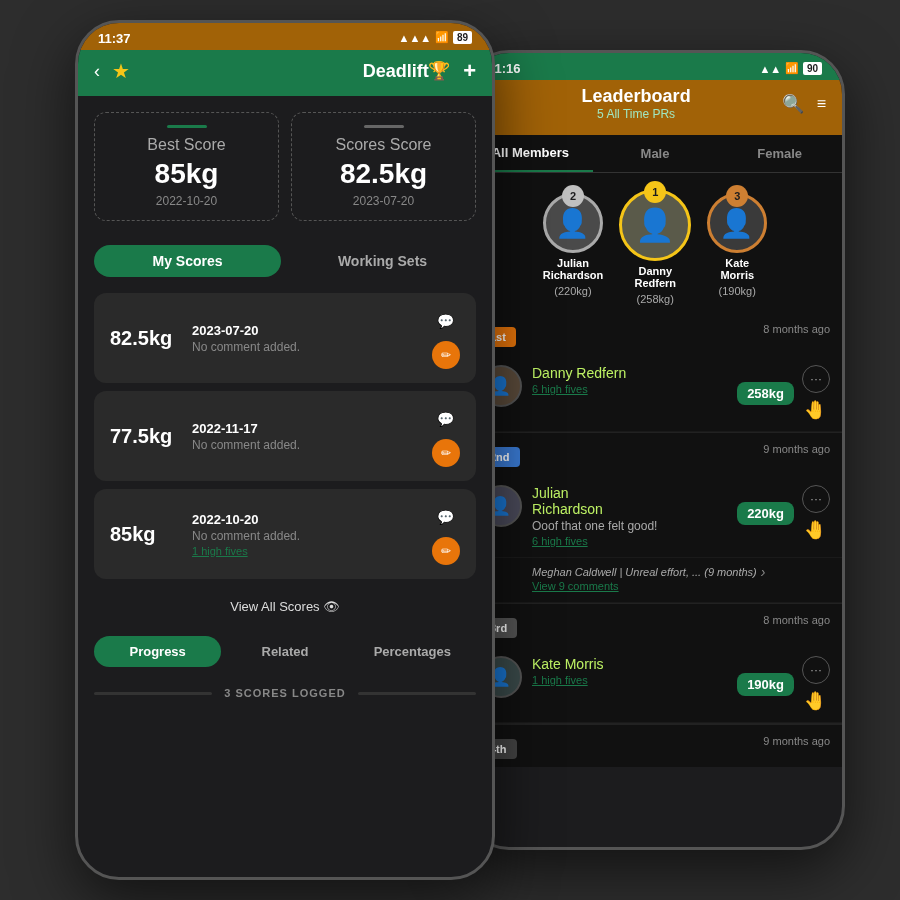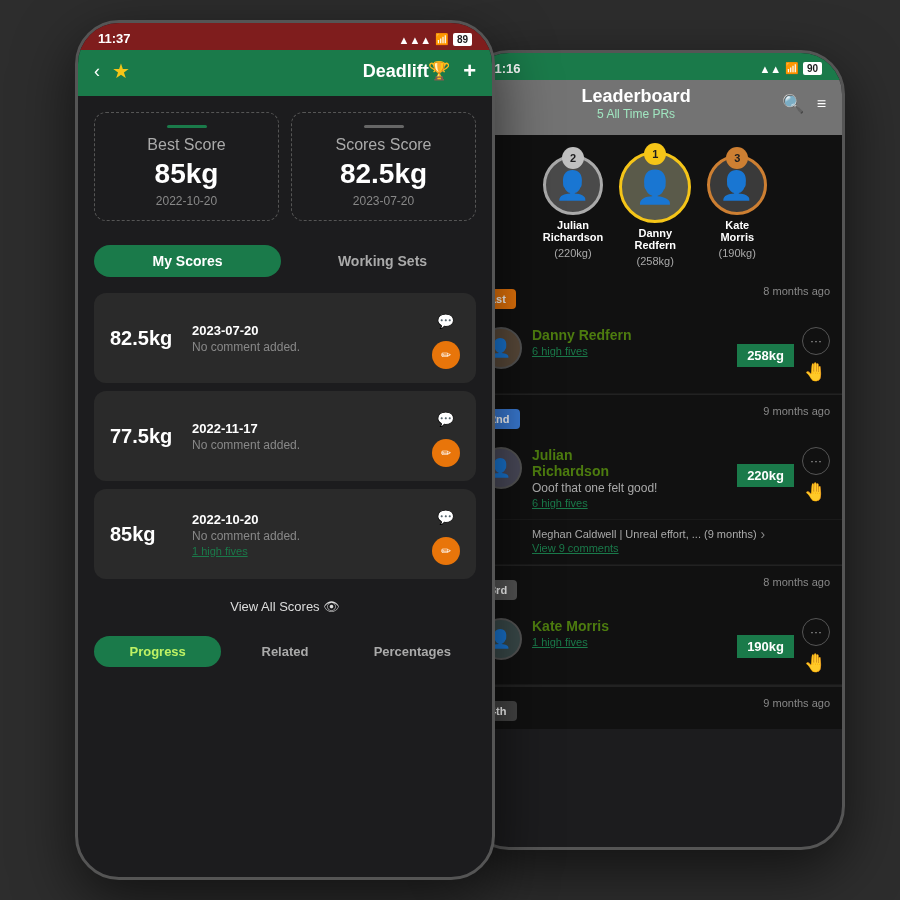--- a/index.html
+++ b/index.html
@@ -44,24 +44,24 @@
 
     .phone-right {
       width: 380px;
       height: 800px;
       margin-left: -30px;
       z-index: 1;
     }
 
     
     .status-bar {
-      background: #7f1d1d;
+      background: #a16207;
       display: flex;
       justify-content: space-between;
-      align-items: flex-end;
+      align-items: flex-start;
       padding: 8px 20px 4px;
       font-size: 13px;
       font-weight: 600;
       color: white;
     }
 
     .status-icons {
       display: flex;
       gap: 4px;
       align-items: center;
@@ -275,21 +275,21 @@
       padding: 8px 4px;
       border-radius: 20px;
       border: none;
       font-size: 13px;
       font-weight: 600;
       cursor: pointer;
     }
 
     .bottom-tab.active {
       background: #1a7a4a;
-      color: #bef264;
+      color: #ffffff;
     }
 
     .bottom-tab.inactive {
       background: transparent;
       color: #aaa;
     }
 
     
     .score-banner {
       background: #1c1c1e;
@@ -321,21 +321,21 @@
       display: flex;
       justify-content: space-between;
       align-items: center;
       padding: 8px 20px 4px;
       font-size: 13px;
       font-weight: 600;
       color: white;
     }
 
     .lb-header {
-      background: #737373;
+      background: #a16207;
       padding: 6px 16px 12px;
       display: flex;
       flex-direction: column;
       align-items: center;
       position: relative;
     }
 
     .lb-header-row {
       display: flex;
       width: 100%;
@@ -506,41 +506,41 @@
       flex-shrink: 0;
       border: 2px solid #555;
     }
 
     .lb-info {
       flex: 1;
     }
 
     .lb-name {
       font-size: 14px;
-      font-weight: 700;
-      color: #4d7c0f;
+      font-weight: 400;
+      color: #bef264;
       margin-bottom: 2px;
     }
 
     .lb-comment {
       font-size: 12px;
       color: #aaa;
       margin-bottom: 2px;
     }
 
     .lb-highfive {
       font-size: 11px;
       color: #1a7a4a;
       text-decoration: underline;
     }
 
     .lb-weight-badge {
       background: #1a7a4a;
       color: white;
-      border-radius: 0;
+      border-radius: 8px;
       padding: 4px 10px;
       font-size: 13px;
       font-weight: 700;
     }
 
     .lb-actions {
       display: flex;
       flex-direction: column;
       align-items: center;
       gap: 6px;
@@ -569,20 +569,21 @@
       padding: 6px 12px 10px 64px;
       border-bottom: 1px solid #1a1a1a;
     }
 
     .lb-comment-entry {
       font-size: 11px;
       color: #aaa;
       display: flex;
       align-items: center;
       gap: 4px;
+      font-style: italic;
     }
 
     .lb-view-comments {
       font-size: 11px;
       color: #1a7a4a;
       text-decoration: underline;
     }
 
     .lb-comment-arrow {
       color: #888;
@@ -680,20 +681,25 @@
     <div class="view-all">
       <span>View All Scores 👁</span>
     </div>
 
     <div class="bottom-tabs">
       <button class="bottom-tab active">Progress</button>
       <button class="bottom-tab inactive">Related</button>
       <button class="bottom-tab inactive">Percentages</button>
     </div>
 
+    <div class="score-banner">
+      <div class="score-banner-bar"></div>
+      <span class="score-banner-text">3 SCORES LOGGED</span>
+      <div class="score-banner-bar"></div>
+    </div>
   </div>
 
   <div class="phone phone-right">
 
     <div class="lb-status-bar">
       <span>11:16</span>
       <div class="status-icons">
         <span>▲▲</span>
         <span>📶</span>
         <span class="battery">90</span>
@@ -707,20 +713,25 @@
           <span class="lb-title">Leaderboard</span>
           <span class="lb-subtitle">5 All Time PRs</span>
         </div>
         <div class="lb-header-icons">
           <button class="icon-btn">🔍</button>
           <button class="icon-btn" style="font-size:16px;">≡</button>
         </div>
       </div>
     </div>
 
+    <div class="gender-tabs">
+      <button class="gender-tab active">All Members</button>
+      <button class="gender-tab inactive">Male</button>
+      <button class="gender-tab inactive">Female</button>
+    </div>
 
     <div class="podium">
 
       <div class="podium-person" style="margin-bottom:8px;">
         <div class="podium-avatar-wrap">
           <div class="rank-badge silver">2</div>
           <div class="podium-avatar silver" style="background:#4a4a4a;color:#ccc;font-size:28px;">👤</div>
         </div>
         <div class="podium-name">Julian<br>Richardson</div>
         <div class="podium-weight-text">(220kg)</div>

